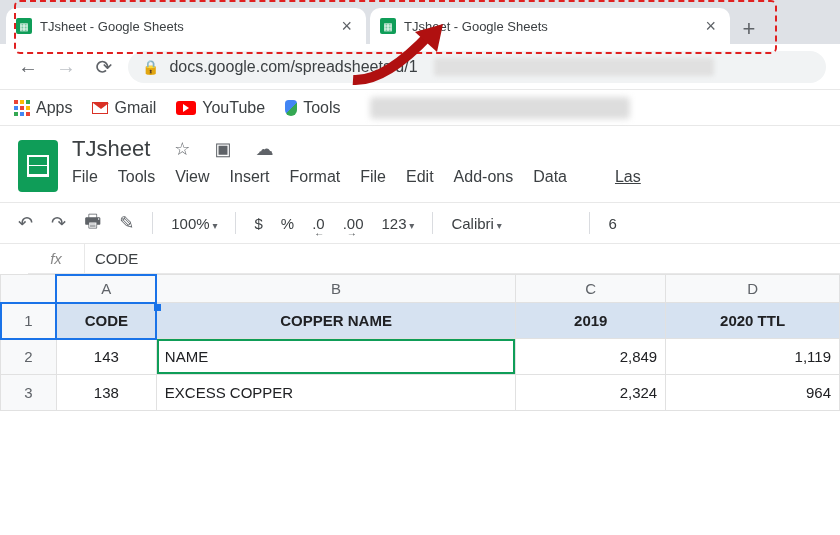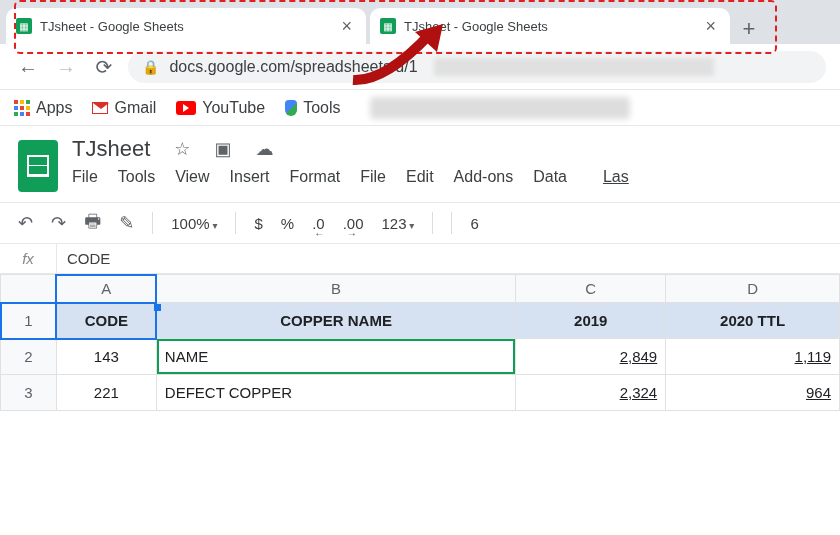--- a/index.html
+++ b/index.html
@@ -39,43 +39,43 @@
   
   .doc-header { padding: 10px 18px 6px 18px; display: flex; gap: 14px; }
   .doc-logo { width: 40px; height: 52px; background: #0f9d58; border-radius: 4px; display: flex; align-items:center; justify-content:center; margin-top:4px; }
   .doc-logo-shape { width: 22px; height: 22px; border: 2px solid #fff; display: grid; grid-template-rows: 1fr 1fr; }
   .doc-logo-shape div { border-bottom: 1px solid #fff; }
   .doc-title-block { flex:1; }
   .doc-title-row { display: flex; align-items: center; gap: 24px; }
   .doc-title { font-size: 22px; color: #3c4043; }
   .doc-icn { font-size: 18px; color: #5f6368; }
   .menus { display: flex; gap: 20px; margin-top: 6px; font-size: 16px; color: #3c4043; }
-  .menus .last { text-decoration: underline; margin-left: 16px; }
+  .menus .last { text-decoration: underline; margin-left: 28px; }
   
   
   .toolbar { height: 42px; border-top: 1px solid #e8e8e8; border-bottom: 1px solid #e8e8e8; display:flex; align-items:center; padding: 0 18px; gap: 18px; font-size: 15px; color: #3c4043; margin-top: 4px; }
   .tb-ico { font-size: 18px; color: #5f6368; }
   .sep { width:1px; height:22px; background:#dadce0; }
   .dd::after { content:' ▾'; font-size:10px; color:#5f6368; }
   
   
-  .fx-row { height: 30px; display:flex; align-items:center; border-bottom:1px solid #e8e8e8; font-size:15px; color:#3c4043; }
+  .fx-row { height: 30px; display:flex; align-items:center; border-bottom:1px solid #e8e8e8; font-size:15px; color:#3c4043;margin-left:28px; }
   .fx-lbl { width: 56px; text-align:center; font-style: italic; color:#888; }
   .fx-sep { width:1px; height:100%; background:#e8e8e8; }
   .fx-val { padding-left: 10px; }
   
   
   .grid { width:100%; border-collapse: collapse; }
   .grid th, .grid td { border: 1px solid #e1e1e1; font-size: 15px; }
   .grid .corner { width: 56px; height: 28px; background:#f8f9fa; }
   .grid .colh { background:#f8f9fa; color:#5f6368; font-weight:normal; height:28px; }
   .grid .rowh { background:#f8f9fa; color:#5f6368; font-weight:normal; width:56px; text-align:center; }
   .hdr-row td { background:#d6e2f1; font-weight:bold; text-align:center; height:36px; }
   .data-row td { height:36px; padding: 0 8px; }
-  .data-row td.num { text-align:right;text-decoration:underline; }
+  .data-row td.num { text-align:right; }
   .data-row td.ctr { text-align:center; }
   .grid .colA { width: 100px; }
   .grid .colB { width: 360px; }
   .grid .colC { width: 150px; }
   .grid .colD { width: 174px; }
   .selected { outline: 2px solid #1a73e8; outline-offset:-1px; }
   .active-cell { position: relative; }
   .active-cell::before { content:''; position:absolute; inset:0; border:2px solid #0f9d58; pointer-events:none; }
   .sel-handle { position:absolute; left:154px; top:30px; width:7px; height:7px; background:#1a73e8; }
   .grid-wrap { position: relative; }
@@ -180,20 +180,21 @@
   <span class="tb-ico">✎</span>
   <span class="sep"></span>
   <span class="dd">100%</span>
   <span class="sep"></span>
   <span>$</span>
   <span>%</span>
   <span style="position:relative"><span>.0</span><span style="position:absolute;font-size:10px;bottom:-6px;left:2px">←</span></span>
   <span style="position:relative"><span>.00</span><span style="position:absolute;font-size:10px;bottom:-6px;left:4px">→</span></span>
   <span class="dd">123</span>
   <span class="sep"></span>
+  <span class="dd" style="width:120px;display:inline-block">Calibri</span>
   <span class="sep"></span>
   <span>6</span>
 </div>
 
 <div class="fx-row">
   <span class="fx-lbl">fx</span>
   <span class="fx-sep"></span>
   <span class="fx-val">CODE</span>
 </div>
 
@@ -216,21 +217,21 @@
   </tr>
   <tr class="data-row">
     <th class="rowh">2</th>
     <td class="ctr">143</td>
     <td class="active-cell">NAME</td>
     <td class="num">2,849</td>
     <td class="num">1,119</td>
   </tr>
   <tr class="data-row">
     <th class="rowh">3</th>
-    <td class="ctr">221</td>
-    <td>DEFECT COPPER</td>
+    <td class="ctr">138</td>
+    <td>EXCESS COPPER</td>
     <td class="num">2,324</td>
     <td class="num">964</td>
   </tr>
 </tbody>
     </table>
 <div class="sel-handle"></div>
 </div>
 
 </body></html>

